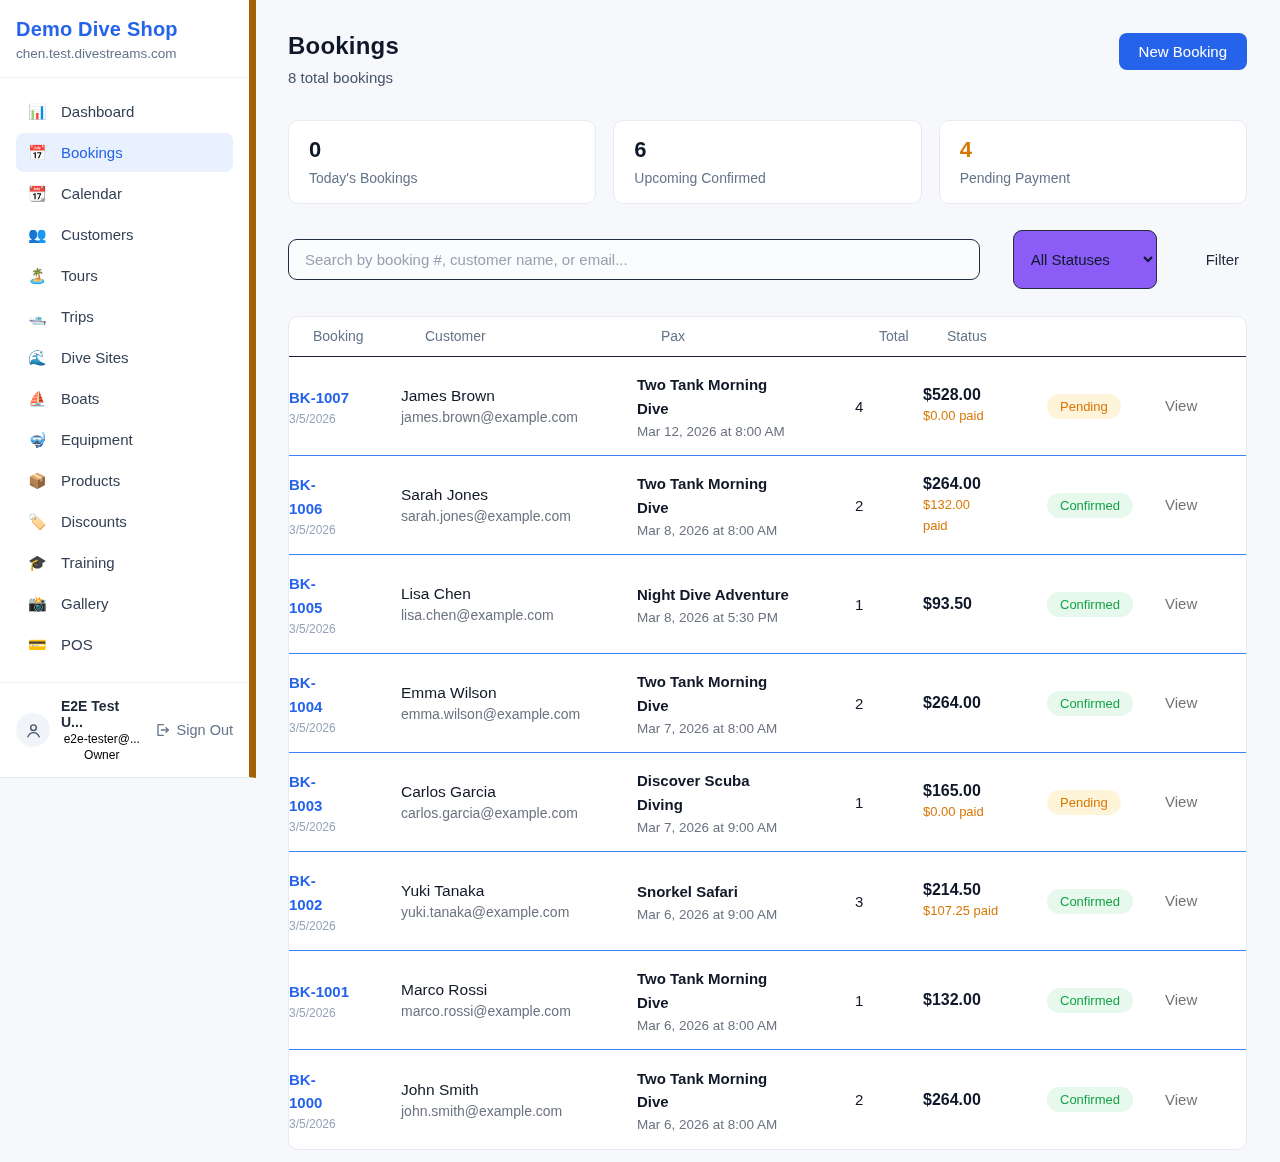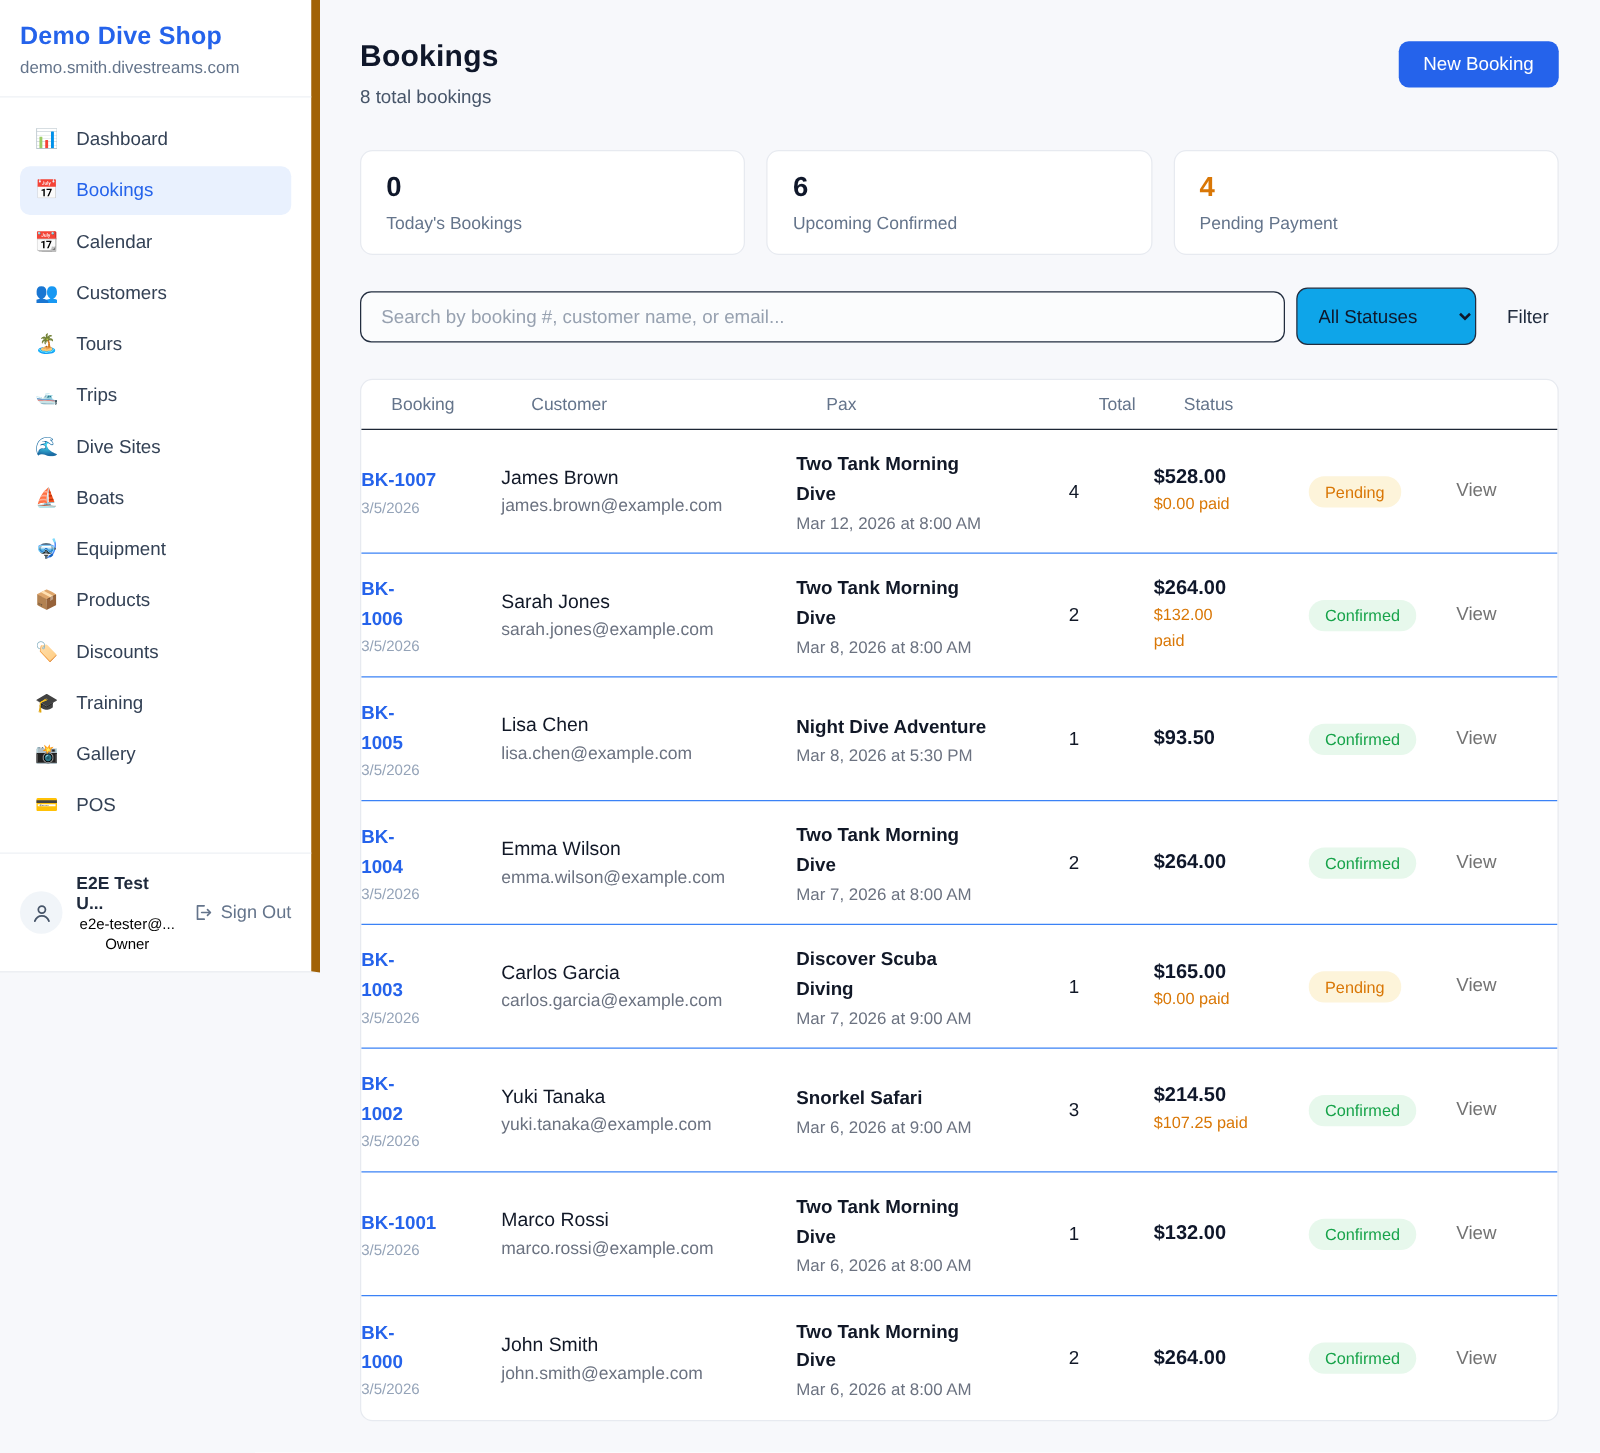--- a/index.html
+++ b/index.html
@@ -58,30 +58,30 @@
     padding:10px 20px; border-radius:8px; margin-top:1px;
   }
   .stats-row { display:flex; gap:17px; margin-top:34px; }
   .stat-card {
     flex:1; background:#fff; border:1px solid #e7eaf0; border-radius:10px;
     padding:16px 20px 17px;
   }
   .stat-value { font-size:22px; font-weight:700; color:#0f172a; }
   .stat-value.accent-orange { color:#d97706; }
   .stat-label { font-size:14px; color:#64748b; margin-top:7px; }
-  .controls-row { display:flex; align-items:center; gap:9px; margin-top:26px; }
+  .controls-row { display:flex; align-items:center; gap:33px; margin-top:26px; }
   .search-input {
     flex:1; height:41px; border:1px solid #222d3f; border-radius:9px;
     padding:0 16px; font-family:inherit; font-size:15px; color:#0f172a;
     background:#fbfcfd; outline:none;
   }
   .search-input::placeholder { color:#97a1b0; }
   .status-select {
-    height:46px; width:144px; border:1px solid #222d3f; border-radius:9px;
-    background:#0ea5e9; font-family:inherit; font-size:15px; color:#0f172a;
+    height:59px; width:144px; border:1px solid #222d3f; border-radius:9px;
+    background:#8b5cf6; font-family:inherit; font-size:15px; color:#0f172a;
     padding:0 10px 0 13px; outline:none;
   }
   .filter-btn {
     background:none; border:none; cursor:pointer; margin:0 8px 0 16px;
     font-family:inherit; font-size:15px; font-weight:500; color:#1e293b;
   }
   
   .table-card {
     margin-top:27px; background:#fff; border:1px solid #e7eaf0;
     border-radius:10px; overflow:hidden;
@@ -110,21 +110,21 @@
   }
   .view-link { font-size:15px; font-weight:500; color:#737373; cursor:pointer; text-decoration:none; }
   .cell { min-width:0; padding-right:10px; }
 </style>
 </head>
 <body>
 
 <aside class="sidebar">
   <div class="sidebar-header">
     <div class="shop-name">Demo Dive Shop</div>
-    <div class="shop-domain">demo.smith.divestreams.com</div>
+    <div class="shop-domain">chen.test.divestreams.com</div>
   </div>
   <nav class="nav" id="nav">
       <div class="nav-item">
         <span class="icon">📊</span>
         <span>Dashboard</span>
       </div>
       <div class="nav-item active">
         <span class="icon">📅</span>
         <span>Bookings</span>
       </div>

